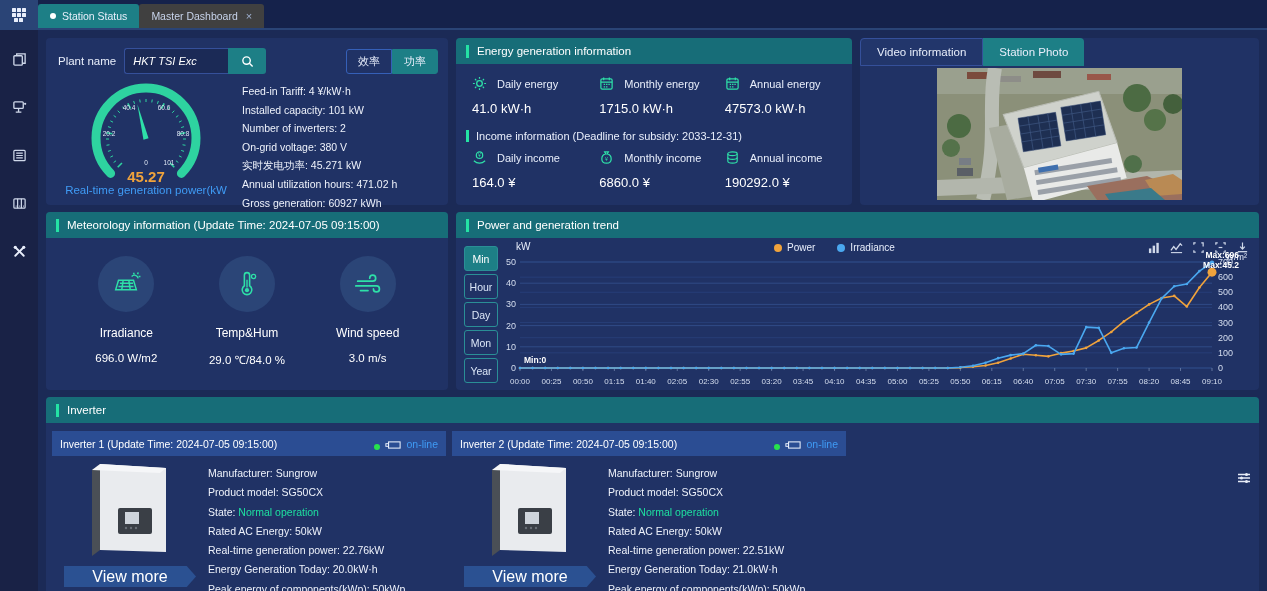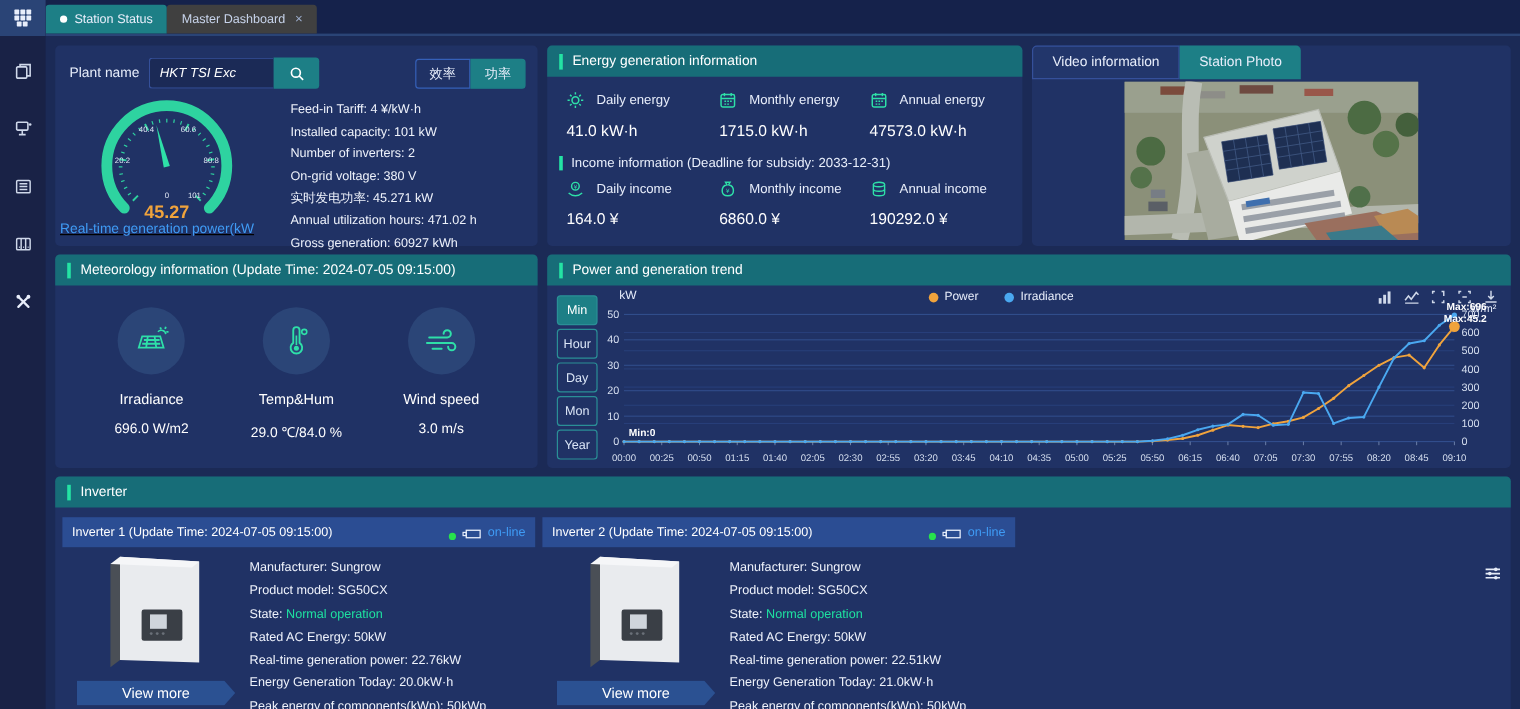--- a/index.html
+++ b/index.html
@@ -38,21 +38,21 @@
   
   .plant-top { display:flex; align-items:center; padding:10px 10px 0 12px; }
   .plant-label { color:#e8eefb; font-size:11.5px; margin-right:8px; }
   .plant-input { width:104px; height:26px; background:#1b2a56; border:1px solid #3a5levels; border:1px solid #35509a; border-right:none; border-radius:3px 0 0 3px; color:#fff; font-size:11px; padding:11px 8px; outline:none;font-style:italic; }
   .search-btn { width:38px; height:26px; background:#1d7f86; border:none; border-radius:0 3px 3px 0; cursor:pointer; display:flex; align-items:center; justify-content:center; }
   .toggle-group { margin-left:auto; display:flex; }
   .tg-btn { width:46px; height:25px; font-size:11px; display:flex; align-items:center; justify-content:center; cursor:pointer; color:#e8eefb; }
   .tg-btn.left { background:#203265; border:1px solid #3560b8; border-radius:3px 0 0 3px; }
   .tg-btn.right { background:#1d7f86; border:1px solid #1d7f86; border-radius:0 3px 3px 0; }
   .plant-body { display:flex; padding:0 10px 0 4px; }
-  .gauge-wrap { width:192px; text-align:left;text-decoration:underline; }
+  .gauge-wrap { width:192px; text-align:center; }
   .gauge-value { fill:#f0a33c; font-size:15px; font-weight:bold; }
   .gauge-caption { color:#3f9bf5; font-size:11.5px; margin-top:-6px; }
   .plant-details { flex:1; padding-top:8px; }
   .pd-row { color:#eef2fb; font-size:10.5px; line-height:18.6px; white-space:nowrap; }
 
   
   .stat-row { display:flex; padding:12px 0 0 16px; }
   .stat { width:130px; }
   .stat.w2 { width:128px; }
   .stat-h { display:flex; align-items:center; gap:10px; color:#e8eefb; font-size:11px; }
@@ -92,21 +92,21 @@
   
   .inv-body { position:relative; display:flex; padding:8px 6px 0 6px; gap:6px; }
   .inv-card { width:394px; }
   .inv-bar { height:25px; background:#2b4d93; display:flex; align-items:center; padding:0 8px; }
   .inv-title { color:#fff; font-size:10.5px; }
   .inv-status { margin-left:auto; display:flex; align-items:flex-end; gap:5px; }
   .inv-status .gdot { width:6px; height:6px; border-radius:50%; background:#27e24c; }
   .inv-status .txt { color:#3f9bf5; font-size:10.5px; }
   .inv-content { display:flex; padding-top:6px; }
   .inv-left { width:156px; text-align:center; }
-  .view-more { width:132px; height:21px; margin:4px auto 0; background:#2b5192; color:#fff; font-size:12px; border:none; cursor:pointer; display:flex; align-items:center; justify-content:center; clip-path:polygon(0 0,93% 0,100% 50%,93% 100%,0 100%); }
+  .view-more { width:132px; height:21px; margin:4px auto 0; background:#2b5192; color:#fff; font-size:16px; border:none; cursor:pointer; display:flex; align-items:center; justify-content:center; clip-path:polygon(0 0,93% 0,100% 50%,93% 100%,0 100%); }
   .inv-details { flex:1; padding-top:2px; }
   .inv-row { color:#eef2fb; font-size:10.5px; line-height:19.3px; white-space:nowrap; }
   .inv-row .green { color:#1ee0a0; }
   .adjust-icon { position:absolute; right:8px; top:48px; cursor:pointer; }
 </style>
 </head>
 <body>
 
 <div id="app">
 

